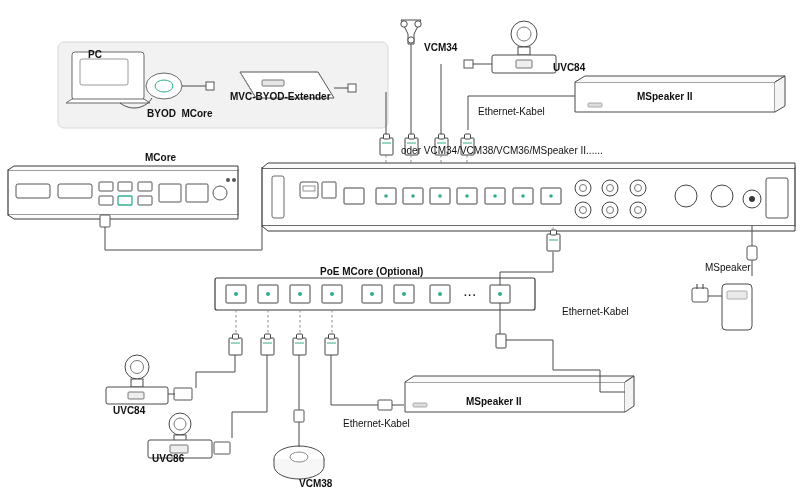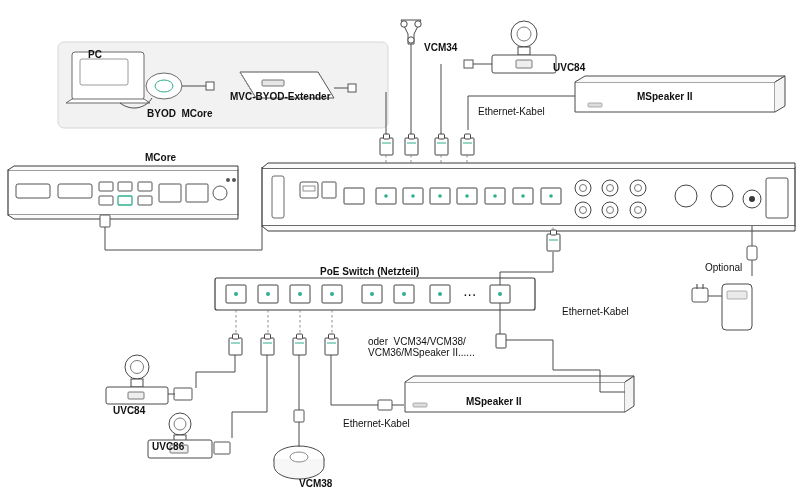--- a/index.html
+++ b/index.html
@@ -273,30 +273,29 @@
   </svg>
 
   <div class="lbl b" style="left:88px;top:49px;">PC</div>
   <div class="lbl b" style="left:230px;top:59px;margin-top:32px;">MVC-BYOD-Extender</div>
   <div class="lbl b" style="left:147px;top:108px;">BYOD  MCore</div>
 
   <div class="lbl b" style="left:424px;top:42px;">VCM34</div>
   <div class="lbl b" style="left:553px;top:62px;">UVC84</div>
   <div class="lbl b" style="left:637px;top:91px;">MSpeaker II</div>
   <div class="lbl" style="left:478px;top:106px;">Ethernet-Kabel</div>
+  <div class="lbl" style="left:401px;top:145px;">oder VCM34/VCM38/VCM36/MSpeaker II......</div>
 
   <div class="lbl b" style="left:97px;top:152px;padding-left:48px;">MCore</div>
-  <div class="lbl b" style="left:320px;top:266px;">PoE Switch (Netzteil)</div>
+  <div class="lbl b" style="left:320px;top:266px;">PoE MCore (Optional)</div>
   <div class="lbl b" style="left:464px;top:290px;letter-spacing:1px;">···</div>
 
   <div class="lbl" style="left:562px;top:306px;">Ethernet-Kabel</div>
-  <div class="lbl" style="left:705px;top:262px;">Optional</div>
-
-  <div class="lbl" style="left:368px;top:336px;">oder  VCM34/VCM38/
-VCM36/MSpeaker II......</div>
+  <div class="lbl" style="left:705px;top:262px;">MSpeaker</div>
+
 
   <div class="lbl b" style="left:113px;top:405px;">UVC84</div>
-  <div class="lbl b" style="left:152px;top:441px;">UVC86</div>
+  <div class="lbl b" style="left:152px;top:453px;">UVC86</div>
   <div class="lbl b" style="left:299px;top:478px;">VCM38</div>
   <div class="lbl" style="left:343px;top:418px;">Ethernet-Kabel</div>
   <div class="lbl b" style="left:466px;top:396px;">MSpeaker II</div>
 
 </div>
 
 </body></html>

